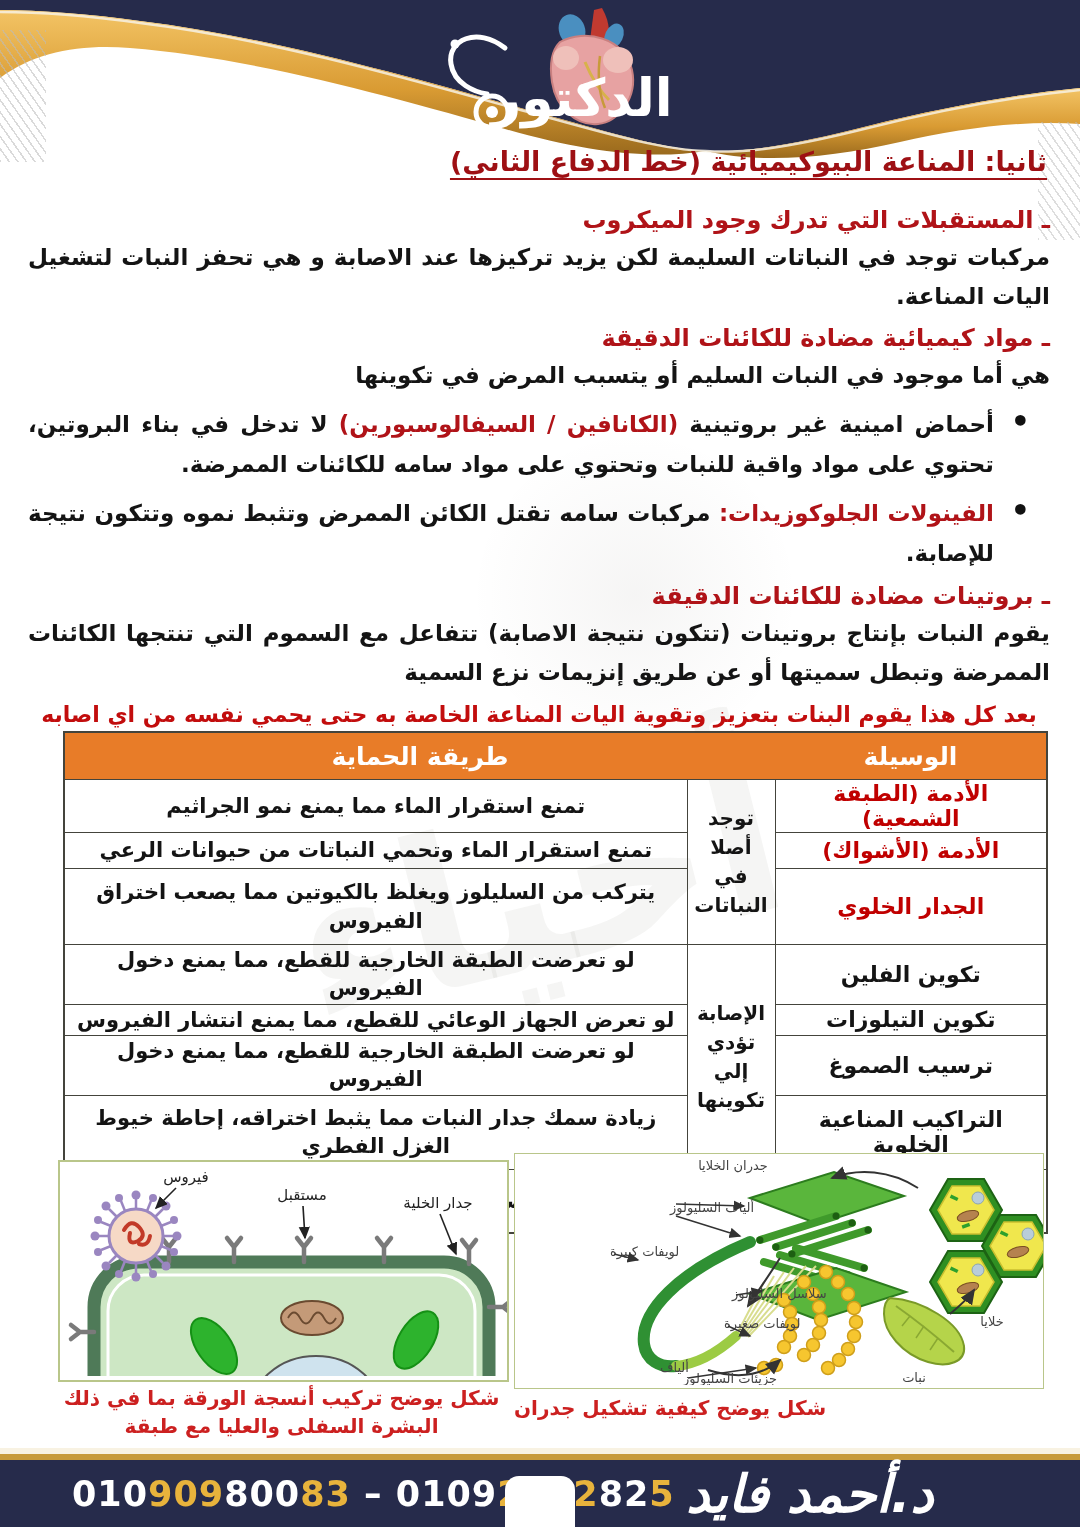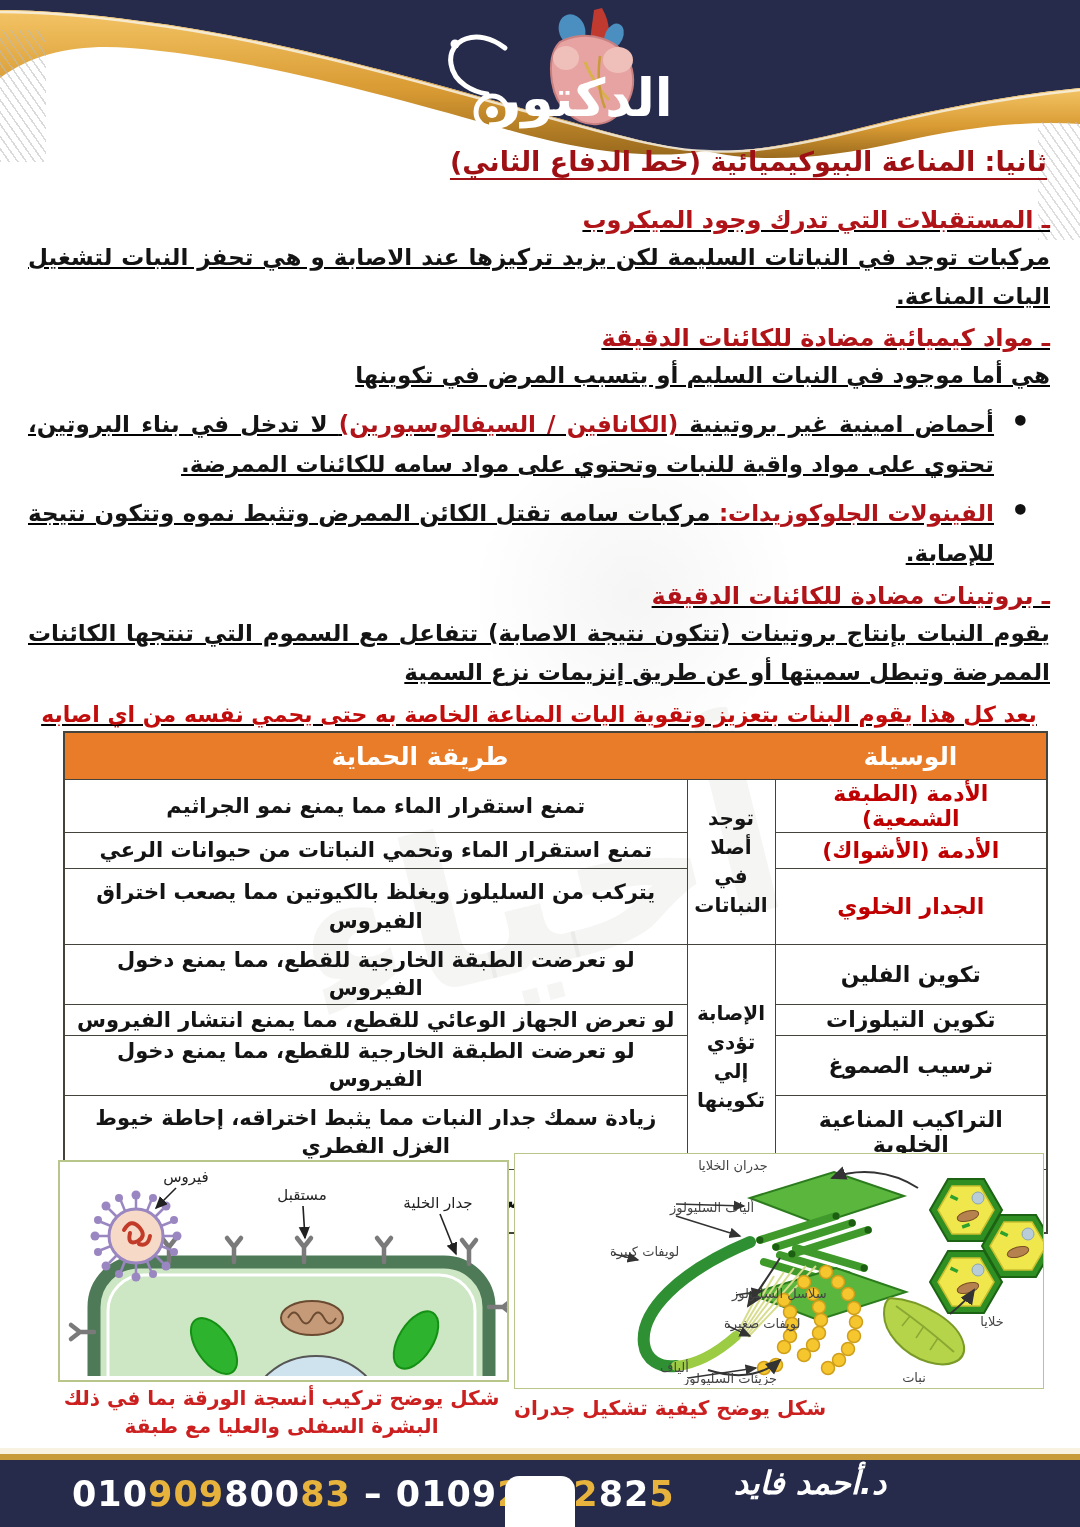--- a/index.html
+++ b/index.html
@@ -9,21 +9,21 @@
   
   .header{position:absolute;top:0;left:0;width:1080px;height:192px;}
   .hatch-left{position:absolute;top:30px;left:0;width:46px;height:132px;opacity:.55;
     background:repeating-linear-gradient(55deg,#bbb 0 1.5px,transparent 1.5px 7px);}
   .hatch-right{position:absolute;top:122px;right:0;width:42px;height:118px;opacity:.5;
     background:repeating-linear-gradient(55deg,#bbb 0 1.5px,transparent 1.5px 7px);}
 
   
   .main-title{position:absolute;top:146px;right:33px;color:#9e1014;font-size:27px;font-weight:bold;
     text-decoration:underline;text-underline-offset:7px;text-decoration-thickness:2px;z-index:3;}
-  .content{position:absolute;top:198px;right:30px;left:28px;z-index:2;text-decoration:underline;}
+  .content{position:absolute;top:198px;right:30px;left:28px;z-index:2;}
   .h-red{color:#b01318;font-size:24px;font-weight:bold;margin:8px 0 4px;}
   .p-black{color:#141414;font-size:23px;font-weight:bold;line-height:39px;text-align:justify;margin:2px 0;}
   .bullet{position:relative;padding-right:56px;margin:9px 0;color:#141414;font-size:23px;
     font-weight:bold;line-height:40px;text-align:justify;}
   .bullet::before{content:"•";position:absolute;right:20px;top:-2px;font-size:30px;color:#111;}
   .red-inline{color:#b01318;}
   .p-redline{color:#c20d0d;font-size:22px;font-weight:bold;text-align:center;margin:10px 0 0;}
 
   
   .watermark{position:absolute;top:770px;left:290px;font-size:210px;font-weight:bold;
@@ -58,21 +58,21 @@
 
   
   .footer{position:absolute;top:1448px;left:0;width:1080px;height:79px;z-index:4;}
   .footer .strip{height:12px;background:linear-gradient(to bottom,#f8f2e2 0 50%,#c79a3a 50% 100%);}
   .footer .bar{position:relative;height:67px;background:#262b4b;}
   .phones{position:absolute;left:72px;top:14px;direction:ltr;font-size:35px;font-weight:bold;
     letter-spacing:1px;white-space:nowrap;}
   .ph-w{color:#ffffff;} .ph-g{color:#e8b33c;}
   .qr-box{position:absolute;left:505px;top:16px;width:70px;height:72px;background:#fff;border-radius:14px;}
   .sig{position:absolute;left:630px;top:4px;width:360px;text-align:center;color:#fff;
-    font-size:32px;font-weight:bold;font-style:italic;}
+    font-size:52px;font-weight:bold;font-style:italic;}
   .svg-lbl{font-size:13px;fill:#444;}
   .svg-lbl-l{font-size:15px;fill:#222;}
 </style>
 </head>
 <body>
 
 <div class="page">
 
   <div class="header">
     <svg width="1080" height="192" viewBox="0 0 1080 192">

